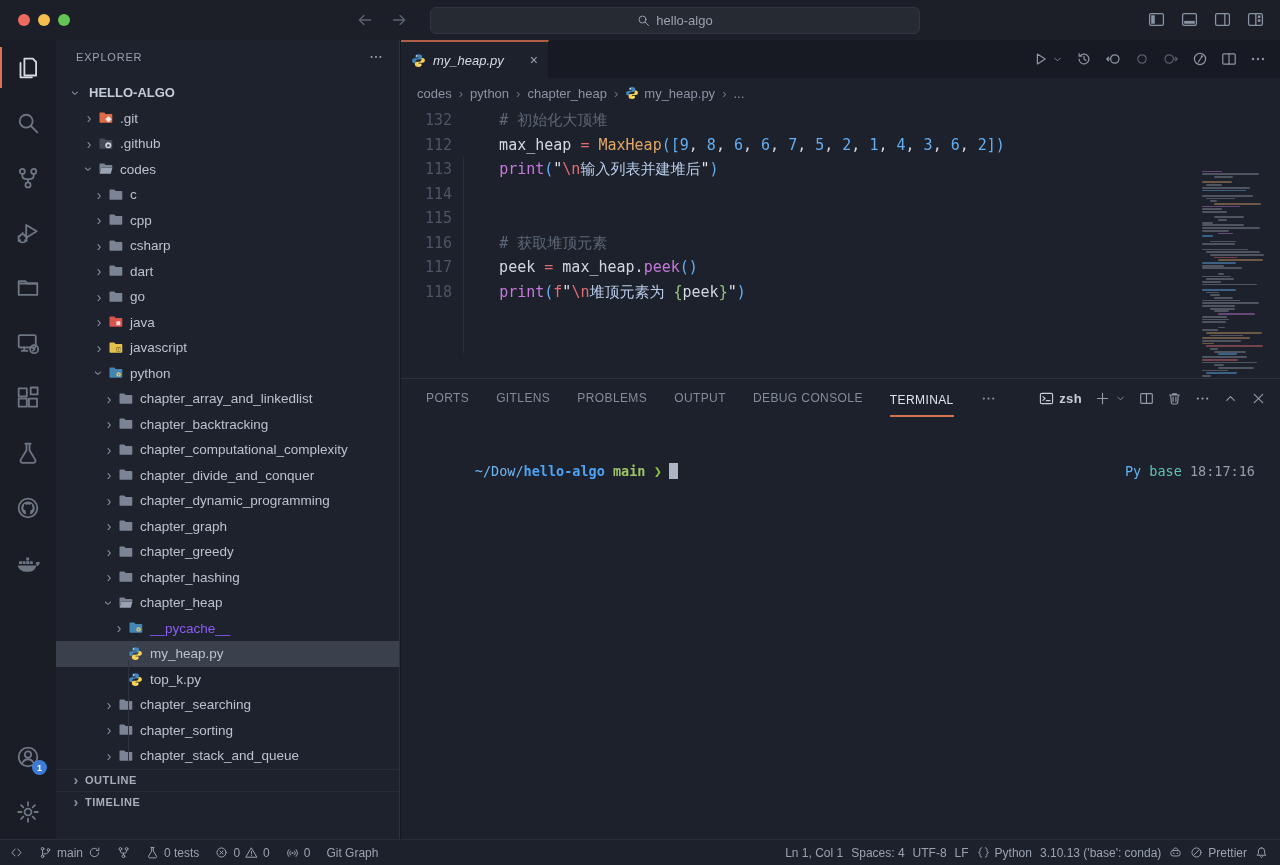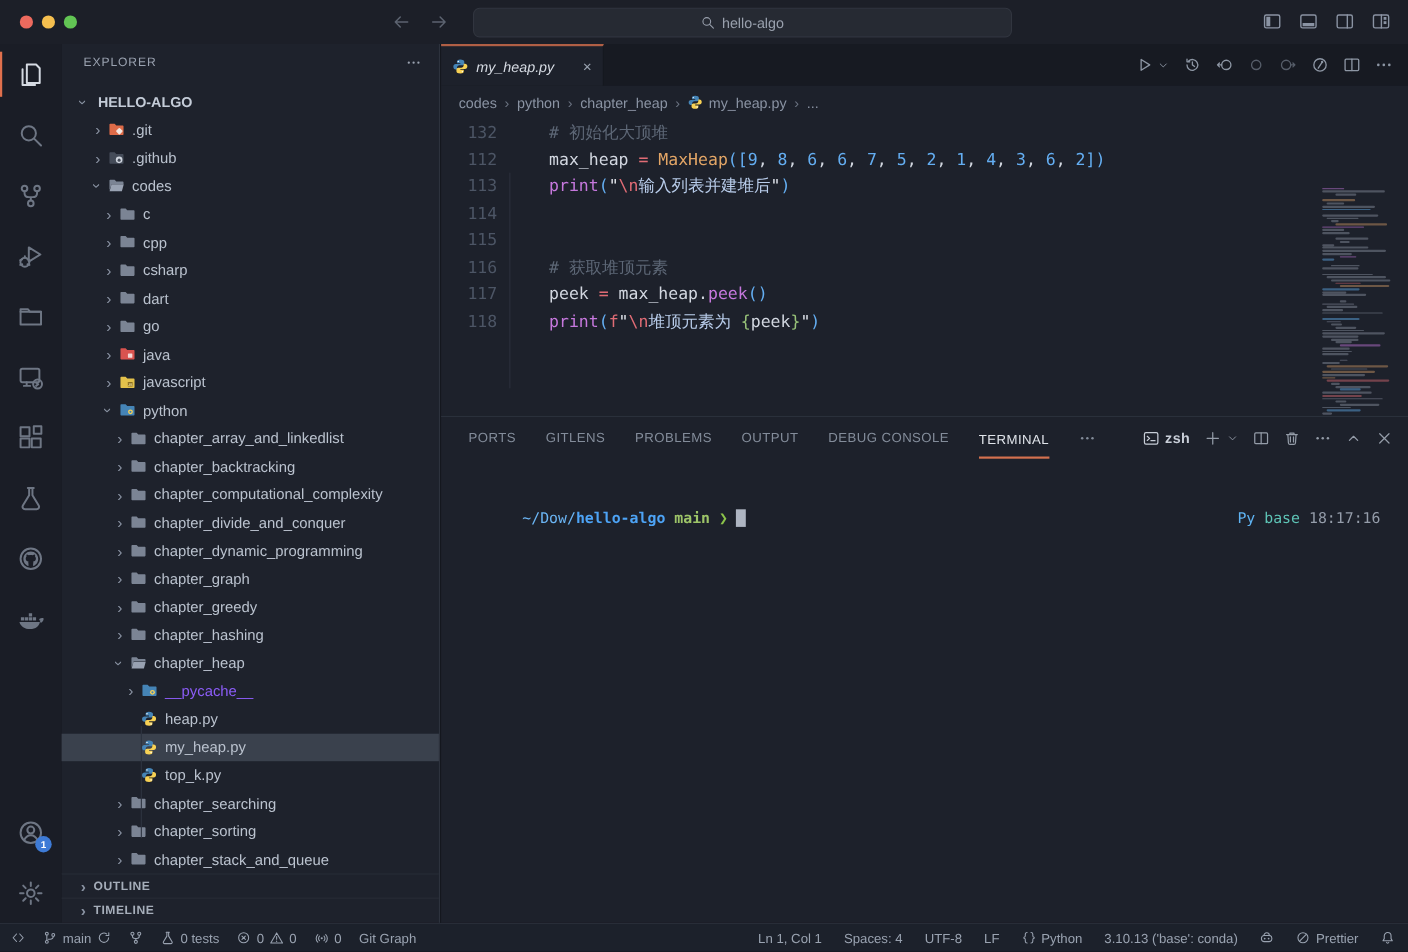--- a/index.html
+++ b/index.html
@@ -96,21 +96,21 @@
   #cursor{display:inline-block;width:9px;height:16px;background:#aeb5c2;vertical-align:text-bottom;margin-left:7px;}
   #term-right{position:absolute;right:25px;top:30px;white-space:pre;}
   #term-right .e1{color:#5fb3f2;}
   #term-right .e2{color:#5ec4b6;}
   #term-right .e3{color:#959daa;}
 
   
   #statusbar{left:0;top:839px;width:1280px;height:26px;background:#1c212b;border-top:1px solid #282d38;
     box-sizing:border-box;display:flex;align-items:center;font-size:12px;color:#9aa3b1;}
   #sb-left{display:flex;align-items:center;gap:16px;padding-left:10px;}
-  #sb-right{margin-left:auto;display:flex;align-items:center;gap:20px;padding-right:12px;}
+  #sb-right{margin-left:auto;display:flex;align-items:center;gap:8px;padding-right:12px;}
   .sb-item{display:flex;align-items:center;gap:5px;cursor:pointer;}
   .sb-item .ic{width:13px;height:13px;}
 </style>
 </head>
 <body>
 
 <div id="titlebar" class="abs">
   <div id="lights" class="abs">
     <span style="background:#ed6a5e"></span>
     <span style="background:#f5bf4f"></span>
@@ -480,32 +480,20 @@
       <div class="row" style="padding-left:54px">
     <span class="chev ">›</span>
         <span class="ficon">
           <svg style="width:16px;height:16px" viewBox="0 0 16 16">
             <path fill="#4584b6" d="M1.5 3.2c0-.4.3-.7.7-.7h4l1.5 1.6h5.9c.4 0 .7.3.7.7v7.3c0 .4-.3.7-.7.7H2.2c-.4 0-.7-.3-.7-.7z"></path>
             <circle fill="#f7d154" cx="10.6" cy="9.4" r="2.2"></circle>
             <circle fill="#4584b6" cx="10.6" cy="9.4" r="1"></circle>
           </svg>
         </span>
     <span class="flabel dim">__pycache__</span>
-      </div>
-      <div class="row" style="padding-left:54px">
-    <span class="chev none">›</span>
-        <span class="ficon">
-          <svg style="width:15px;height:15px" viewBox="0 0 16 16">
-<path fill="#4584b6" d="M7.9 1.2c-2.3 0-3.2.9-3.2 2.2v1.4h3.3v.8H3.6C2.1 5.6 1.2 6.7 1.2 8.2s.9 2.6 2.4 2.6h1.2V9.2c0-1.3 1.1-2.4 2.4-2.4h2.7c1.1 0 1.9-.9 1.9-2V3.4c0-1.3-1.3-2.2-3.9-2.2z"></path>
-<circle fill="#fff" cx="6" cy="3.1" r=".7"></circle>
-<path fill="#f7d154" d="M8.1 14.8c2.3 0 3.2-.9 3.2-2.2v-1.4H8v-.8h4.4c1.5 0 2.4-1.1 2.4-2.6s-.9-2.6-2.4-2.6h-1.2v1.6c0 1.3-1.1 2.4-2.4 2.4H6.1c-1.1 0-1.9.9-1.9 2v1.4c0 1.3 1.3 2.2 3.9 2.2z"></path>
-<circle fill="#fff" cx="10" cy="12.9" r=".7"></circle>
-          </svg>
-        </span>
-    <span class="flabel">heap.py</span>
       </div>
       <div class="row selected" style="padding-left:54px">
     <span class="chev none">›</span>
         <span class="ficon">
           <svg style="width:15px;height:15px" viewBox="0 0 16 16">
 <path fill="#4584b6" d="M7.9 1.2c-2.3 0-3.2.9-3.2 2.2v1.4h3.3v.8H3.6C2.1 5.6 1.2 6.7 1.2 8.2s.9 2.6 2.4 2.6h1.2V9.2c0-1.3 1.1-2.4 2.4-2.4h2.7c1.1 0 1.9-.9 1.9-2V3.4c0-1.3-1.3-2.2-3.9-2.2z"></path>
 <circle fill="#fff" cx="6" cy="3.1" r=".7"></circle>
 <path fill="#f7d154" d="M8.1 14.8c2.3 0 3.2-.9 3.2-2.2v-1.4H8v-.8h4.4c1.5 0 2.4-1.1 2.4-2.6s-.9-2.6-2.4-2.6h-1.2v1.6c0 1.3-1.1 2.4-2.4 2.4H6.1c-1.1 0-1.9.9-1.9 2v1.4c0 1.3 1.3 2.2 3.9 2.2z"></path>
 <circle fill="#fff" cx="10" cy="12.9" r=".7"></circle>
           </svg>

